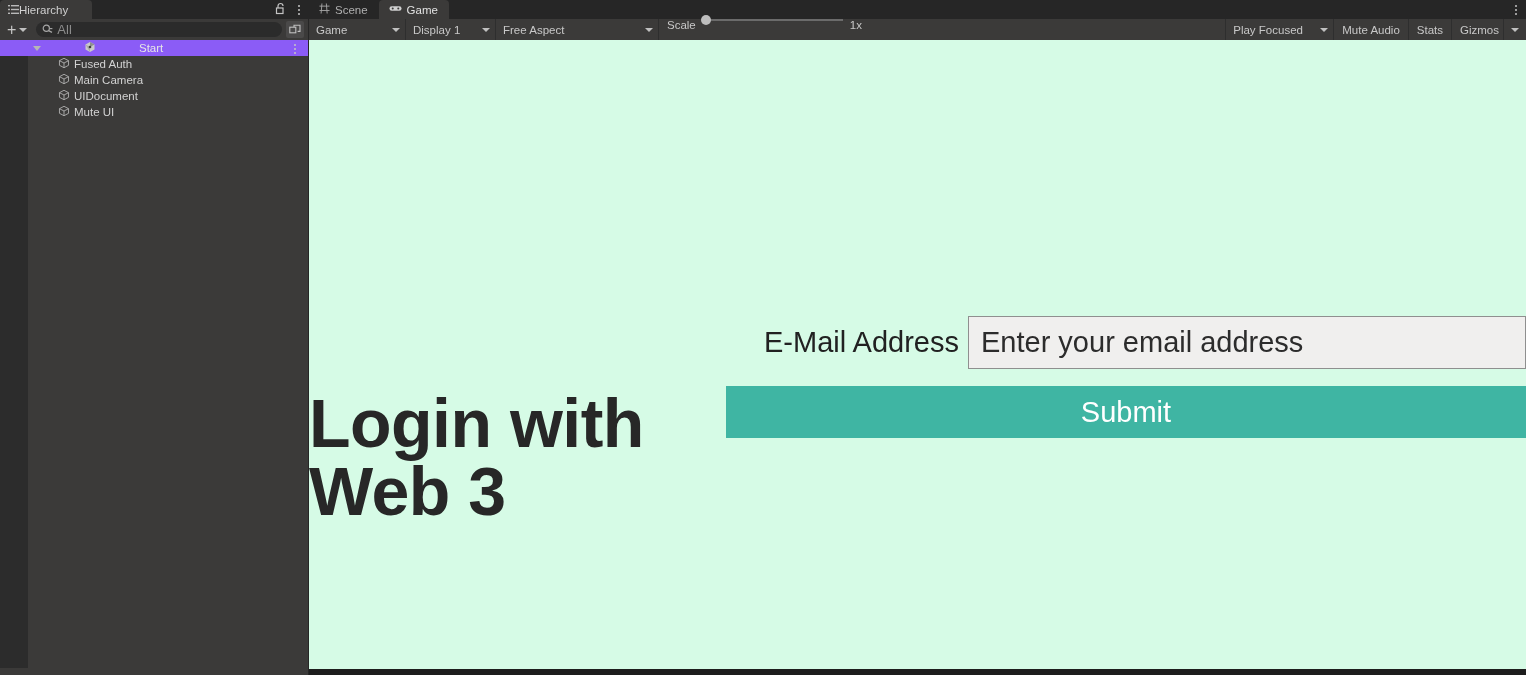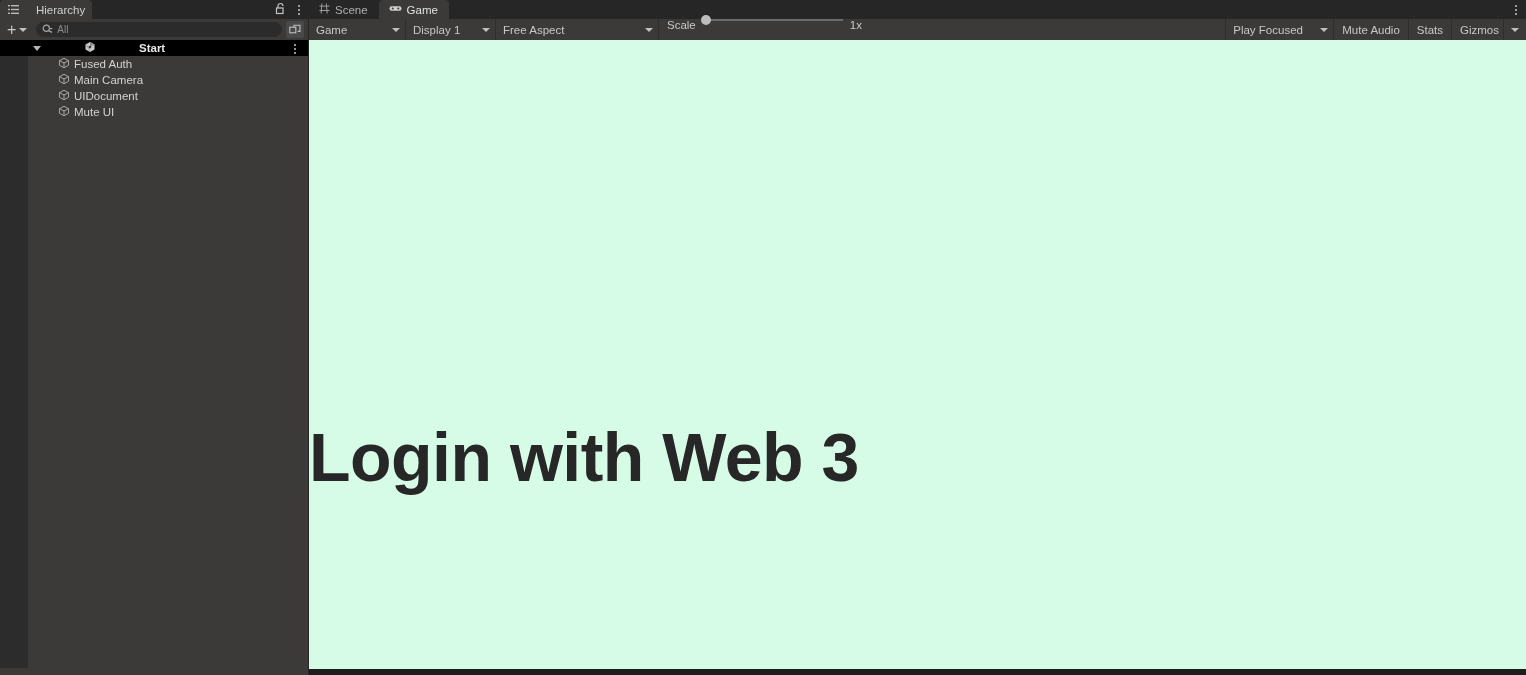--- a/index.html
+++ b/index.html
@@ -38,21 +38,21 @@
     left: 0; top: 0;
     height: 19px;
     width: 92px;
     background: #3b3a39;
     border-top-left-radius: 4px;
     border-top-right-radius: 4px;
     display: flex;
     align-items: center;
     padding-left: 8px;
     box-sizing: border-box;
-    gap: 17px;
+    gap: 0;
   }
   .h-tab-label {
     font-size: 11.5px;
     color: #cfcfcf;
     white-space: nowrap;
   }
   .tab-icon { display: block; }
   .h-tab-right {
     position: absolute;
     right: 4px; top: 0;
@@ -112,21 +112,21 @@
     border-radius: 8px;
     display: flex;
     align-items: center;
     padding: 0 6px;
     box-sizing: border-box;
     gap: 4px;
     position: relative;
     margin-left: 2px;
   }
   .search-text {
-    font-size: 10px;
+    font-size: 13px;
     color: #8c8c8c;
   }
   .sel-icon-btn {
     width: 18px; height: 17px;
     display: flex;
     align-items: center;
     justify-content: center;
     background: #4a4949;
     border-radius: 2px;
   }
@@ -147,22 +147,22 @@
   .h-row {
     position: relative;
     height: 16px;
     display: flex;
     align-items: center;
     font-size: 11.5px;
     color: #d2d2d2;
     white-space: nowrap;
   }
   .h-row.scene-row {
-    background: #000000;
-    font-weight: bold;
+    background: #8b5cf6;
+    font-weight: normal;
     color: #e6e6e6;
     gap: 39px;
   }
   .h-row .twisty {
     width: 0; height: 0;
     border-left: 4.5px solid transparent;
     border-right: 4.5px solid transparent;
     border-top: 5px solid #b6b6b6;
     margin-left: 33px;
     margin-right: 4px;
@@ -558,19 +558,26 @@
         <div class="tb-sep"></div>
         <div class="tb-btn" style="padding:0 7px">
           <span class="caret-down"></span>
         </div>
       </div>
     </div>
 
     <div id="gameview" style="background: rgb(214, 251, 230);">
       <div class="ui-root">
         <div class="ui-title" style="color: rgb(39, 39, 39);">Login with Web 3</div>
+        <div class="ui-form">
+          <div class="field-row">
+            <div class="field-label">E-Mail Address</div>
+            <div class="field-input" style="background: rgb(240, 239, 238); border-color: rgb(143, 143, 143);">Enter your email address</div>
+          </div>
+          <button class="ui-submit" style="background: rgb(63, 181, 163);">Submit</button>
+        </div>
       </div>
     </div>
 
     <div class="g-bottombar"></div>
   </div>
 
 </div>
 
 </body></html>

